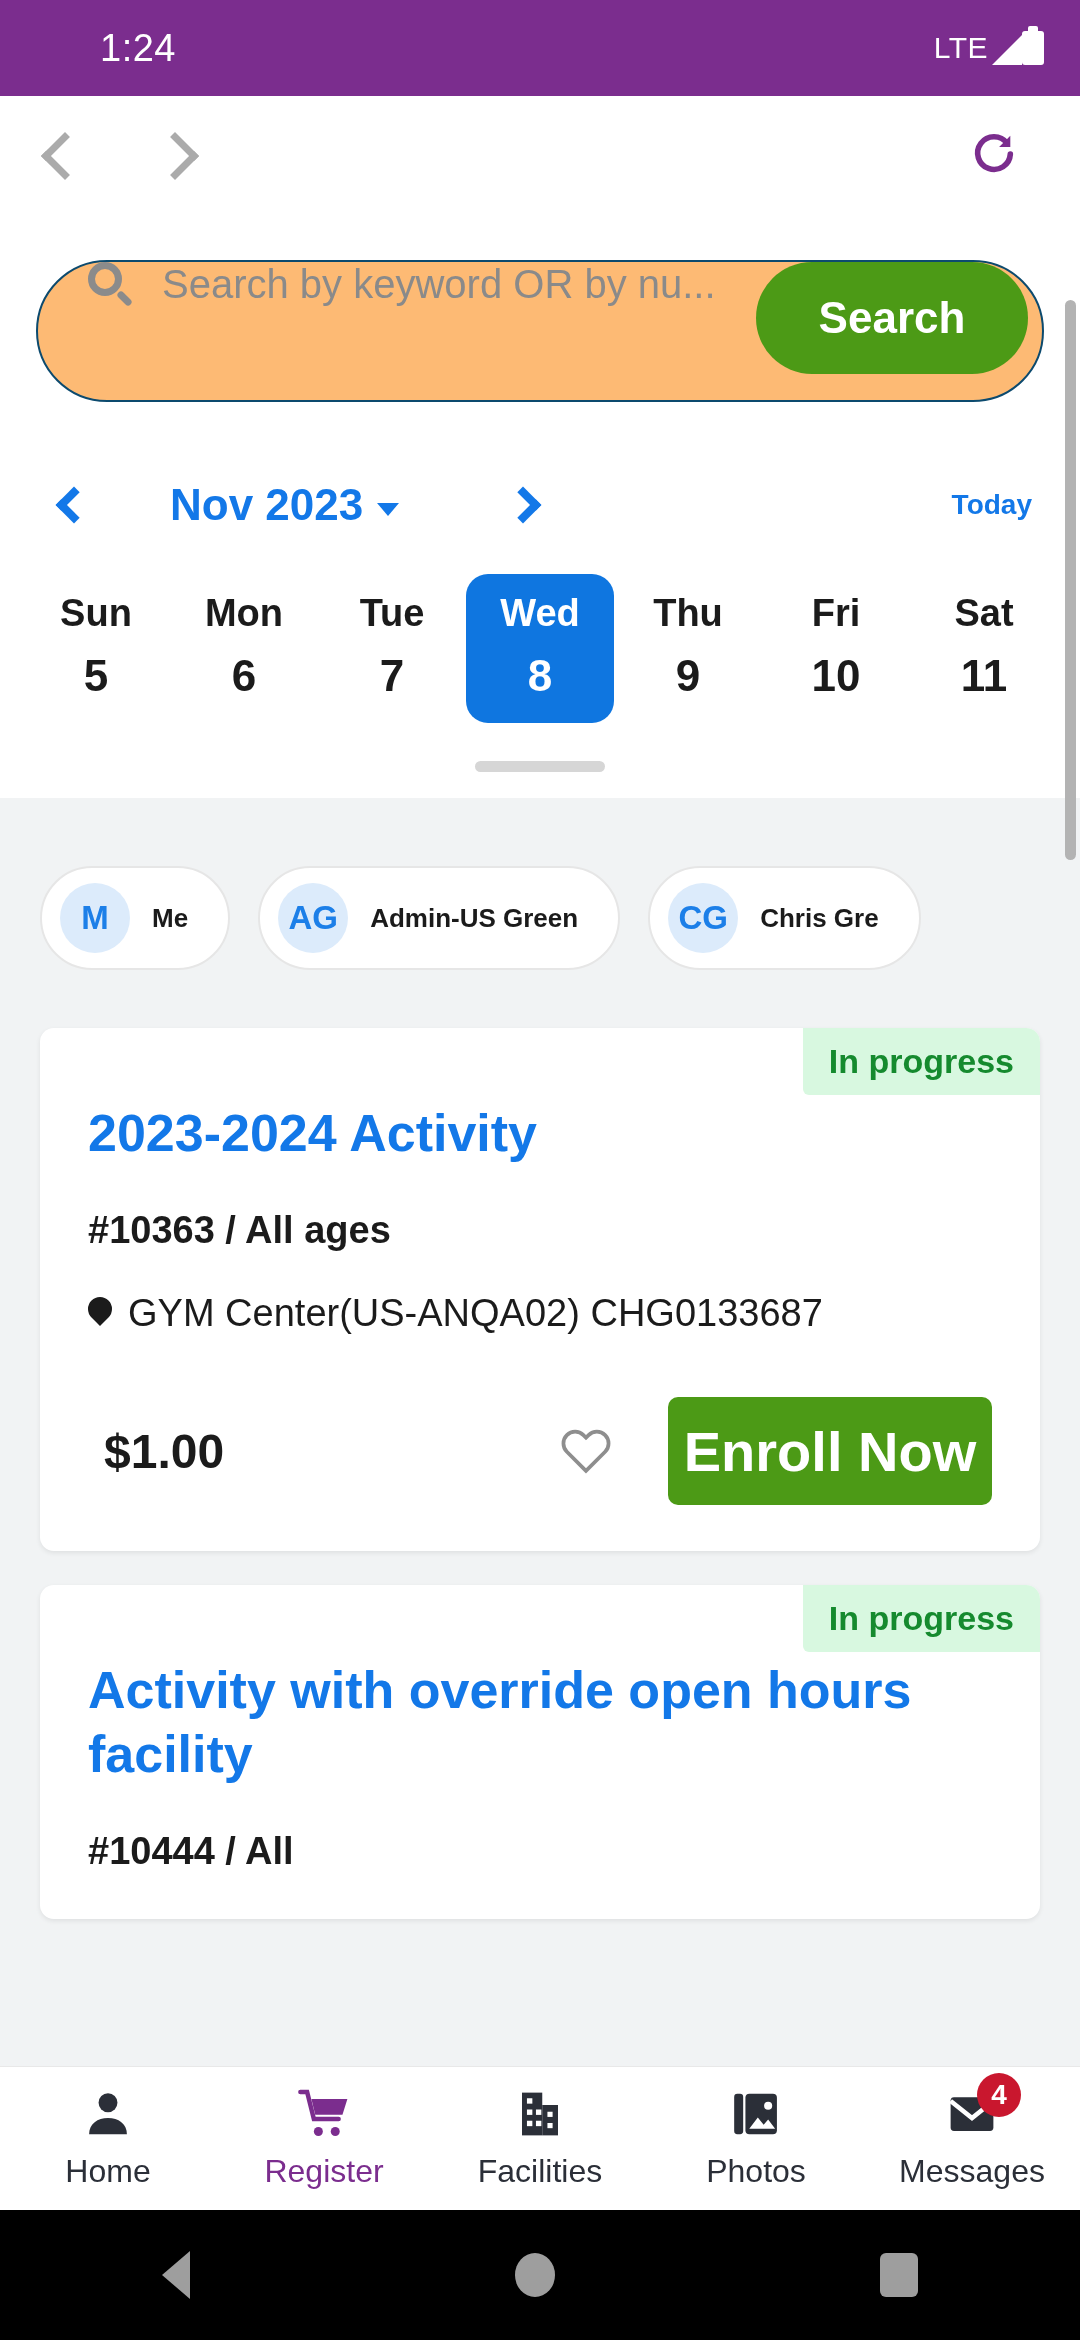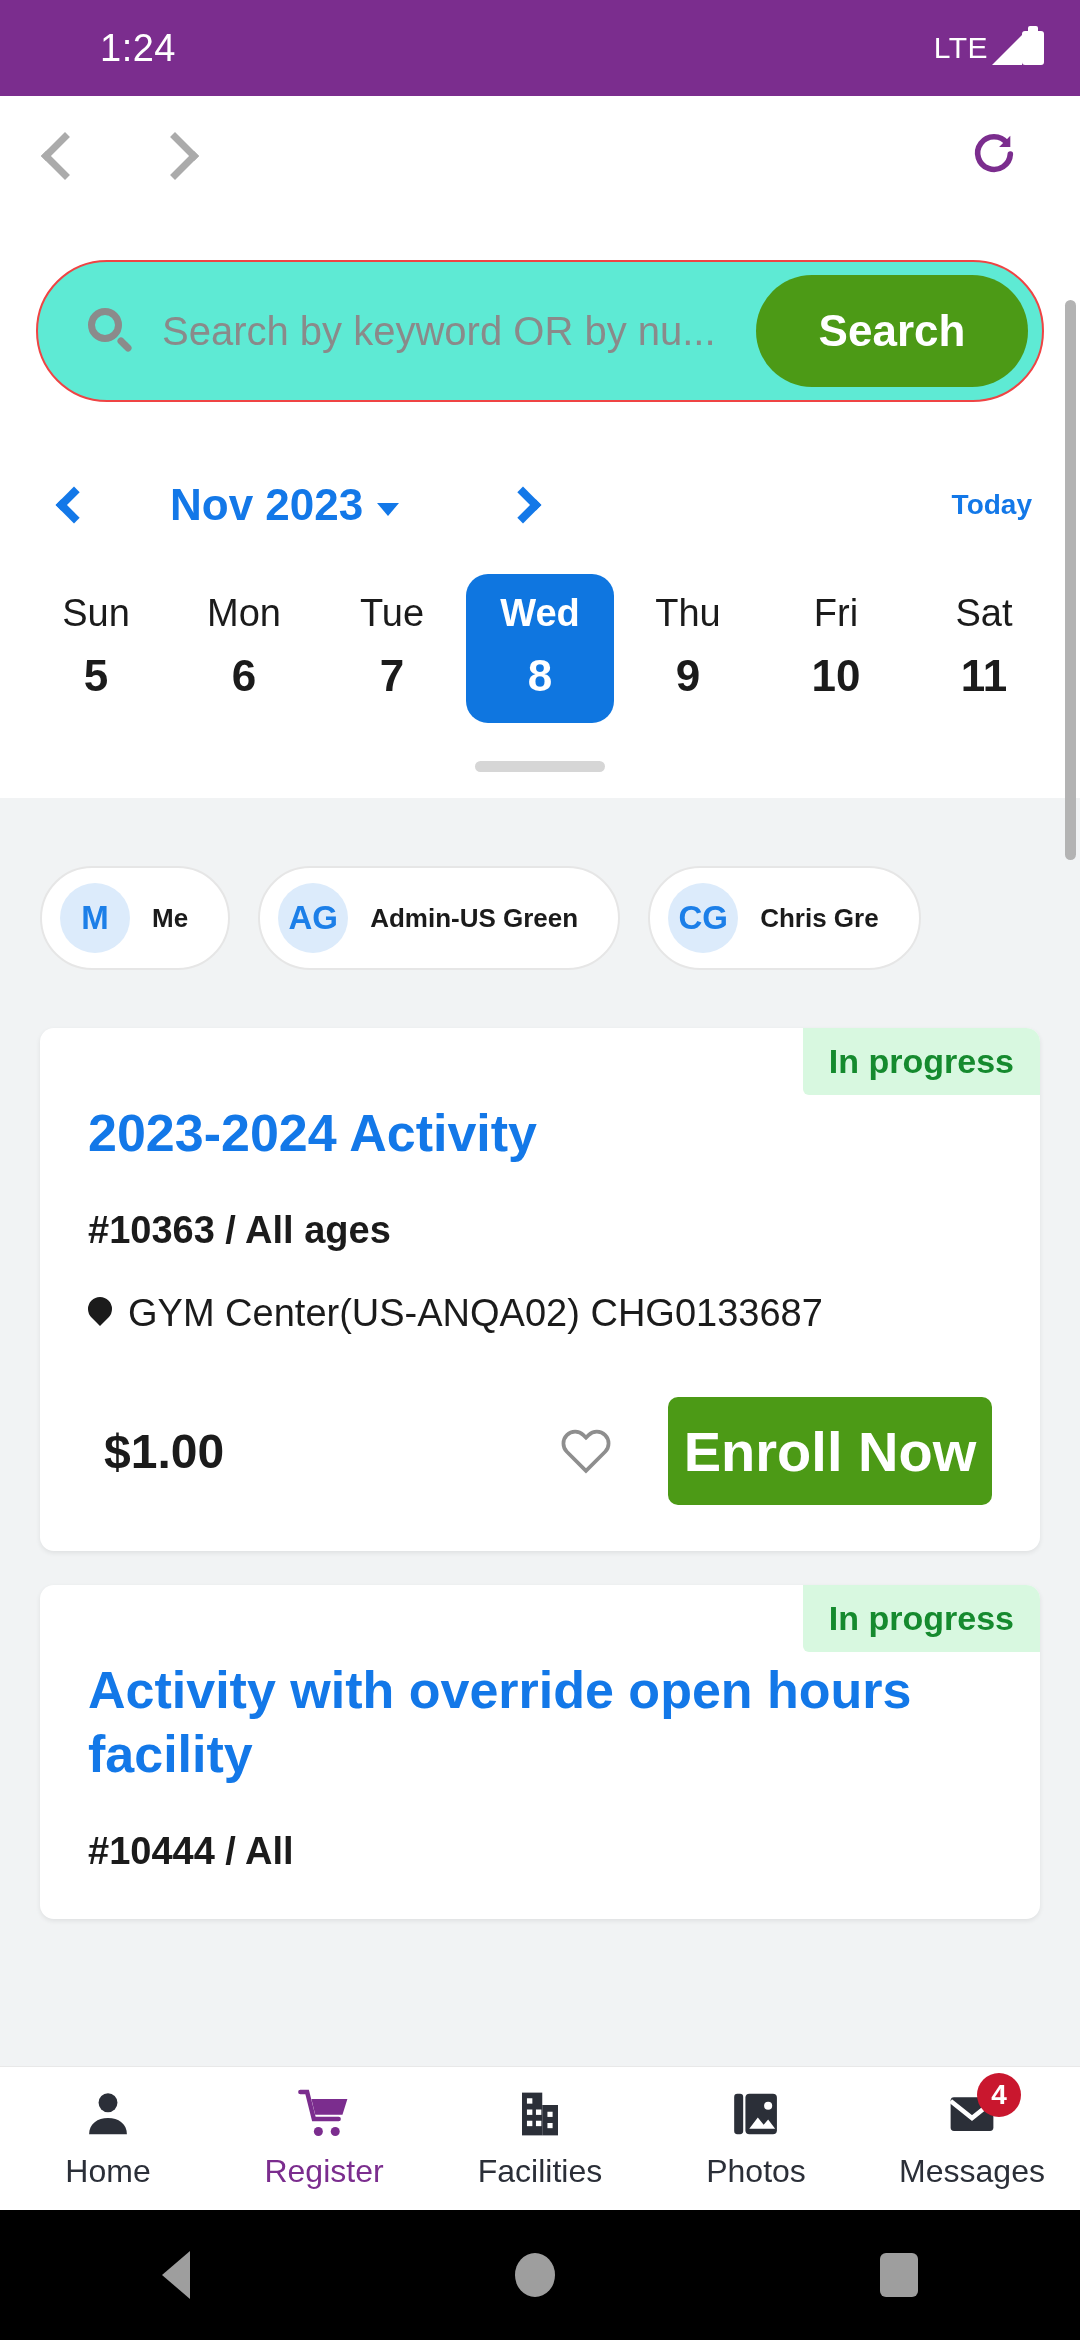--- a/index.html
+++ b/index.html
@@ -36,22 +36,22 @@
   }
   .nav-btn { width:120px; height:120px; display:flex; align-items:center; justify-content:center; }
   .chev { width:34px; height:34px; border-right:7px solid #ABABAB; border-bottom:7px solid #ABABAB; }
   .chev.left  { transform:rotate(135deg); margin-left:10px; }
   .chev.right { transform:rotate(-45deg); margin-right:10px; }
   #reload-btn { position:absolute; right:58px; top:50%; transform:translateY(-50%); }
 
   
   #search-wrap { padding:44px 36px 0 36px; }
   #search-bar {
-    height:142px; border:2px solid #ef4444; border-radius:72px;
-    background:#5eead4; display:flex; align-items:center; padding:0 14px 0 50px;
+    height:142px; border:2px solid #0c4a6e; border-radius:72px;
+    background:#fdba74; display:flex; align-items:flex-start; padding:0 14px 0 50px;
   }
   #search-icon { width:46px; height:46px; flex:none; position:relative; }
   #search-icon .ring{
     position:absolute; width:34px; height:34px; border:7px solid #8B8B8B;
     border-radius:50%; top:0; left:0;
   }
   #search-icon .stem{
     position:absolute; width:7px; height:17px; background:#8B8B8B;
     border-radius:4px; transform:rotate(-45deg); left:33px; top:28px;
   }
@@ -82,21 +82,21 @@
   }
   #month-caret { width:0;height:0;border-left:11px solid transparent;border-right:11px solid transparent;border-top:13px solid #1378E8; margin-top:8px; }
   #today-btn { position:absolute; right:48px; font-size:28px; font-weight:bold; color:#1378E8; }
 
   
   #week-strip { display:flex; padding:14px 22px 0 22px; }
   .day-cell {
     flex:1; display:flex; flex-direction:column; align-items:center;
     justify-content:center; padding:18px 0 22px 0; border-radius:22px;
   }
-  .day-cell .dow { font-size:38px; color:#1B1B1B; margin-bottom:16px; }
+  .day-cell .dow { font-size:38px; color:#1B1B1B; margin-bottom:16px;font-weight:bold; }
   .day-cell .dnum{ font-size:44px; color:#1B1B1B; font-weight:bold; }
   .day-cell.selected { background:#0F76E0; }
   .day-cell.selected .dow, .day-cell.selected .dnum { color:#fff; font-weight:bold; }
 
   #drag-handle-wrap { display:flex; justify-content:center; padding:38px 0 26px 0; background:#fff; }
   #drag-handle { width:130px; height:11px; border-radius:6px; background:#D6D6D6; }
 
   
   #page-scrollbar { position:absolute; right:4px; top:300px; width:11px; height:560px; background:#B3B3B3; border-radius:6px; }
 

